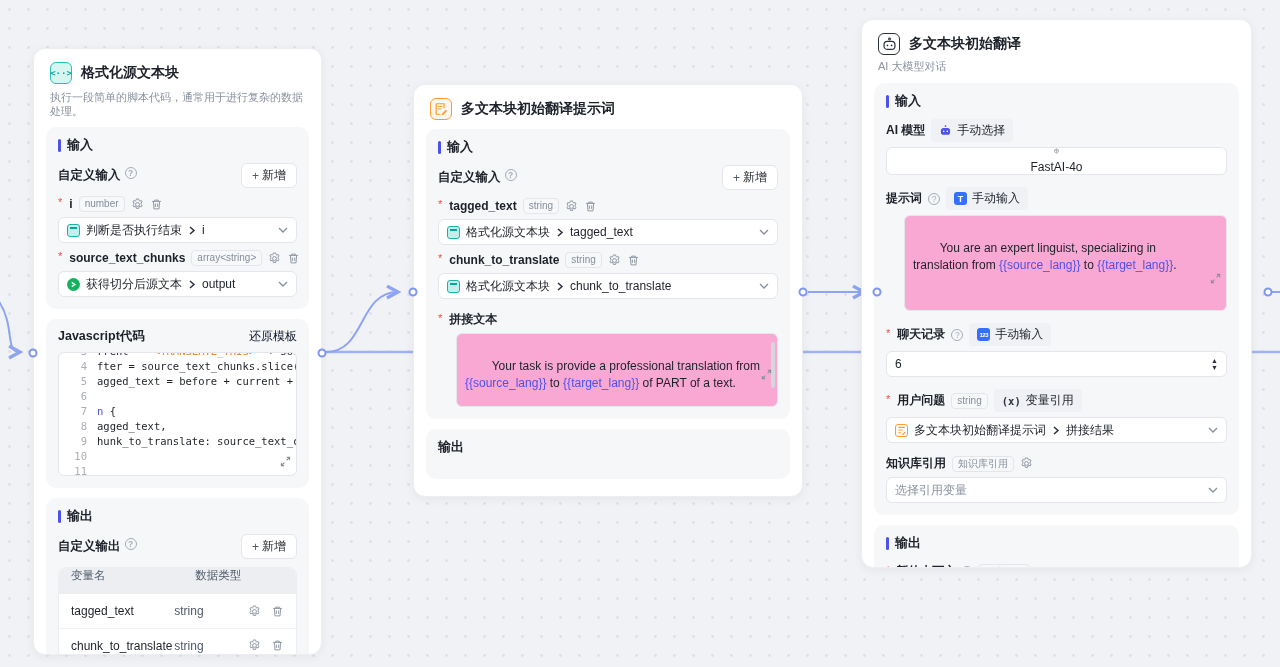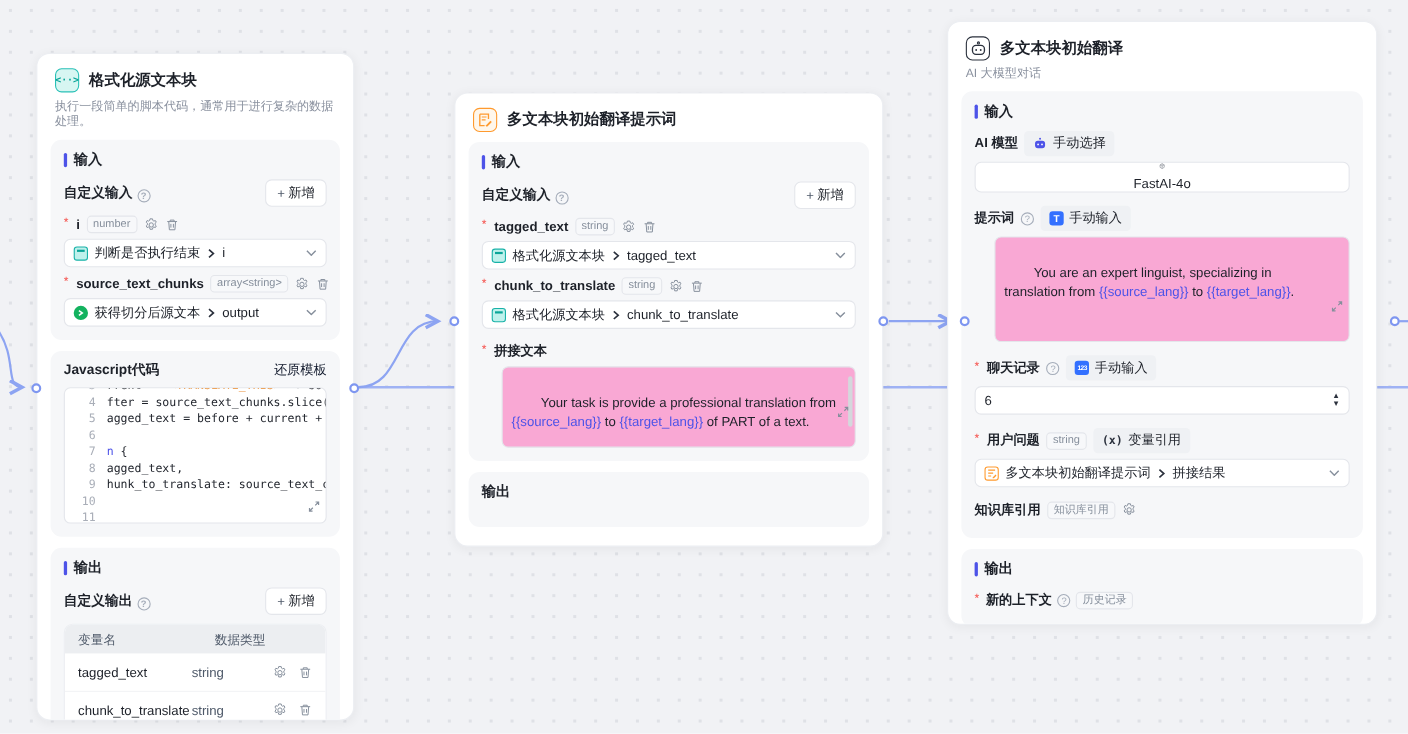--- a/index.html
+++ b/index.html
@@ -30,21 +30,21 @@
     font-family:"DejaVu Sans Mono",monospace; font-size:9px; font-weight:bold; }
   .icon-doc  { background:#fff7ec; border:1px solid #ff9a2e; }
   .icon-bot  { background:#fff; border:1.6px solid #2b313d; }
 
   .section { background:#f6f7f9; border-radius:10px; margin:0 12px 10px; padding:9px 12px 12px; }
   .sec-head { display:flex; align-items:center; gap:6px; margin-bottom:9px; }
   .sec-bar { width:3px; height:13px; border-radius:2px; background:#4d53e8; }
   .sec-title { font-size:13px; font-weight:bold; color:#1d2129; }
 
   .row-between { display:flex; align-items:center; justify-content:space-between; margin-bottom:8px; }
-  .sub-label { font-size:12.5px; font-weight:bold; color:#1d2129; display:flex; align-items:flex-end; gap:4px; }
+  .sub-label { font-size:12.5px; font-weight:bold; color:#1d2129; display:flex; align-items:flex-start; gap:4px; }
   .btn-add { display:flex; align-items:center; gap:3px; background:#fff; border:1px solid #e4e6eb;
     border-radius:6px; padding:3px 10px; font-size:12px; color:#1d2129; cursor:pointer; }
   .plus { font-size:12px; color:#4e5969; }
 
   .field-row { display:flex; align-items:center; gap:6px; margin:7px 0 5px; }
   .fname { font-size:12px; font-weight:bold; color:#1d2129; }
   .req { color:#f54a45; font-size:11px; margin-right:1px; position:relative; top:-2px; }
   .req::before { content:"*"; }
   .badge { font-size:10px; color:#868f9c; background:#f7f8fa; border:1px solid #e4e6eb;
     border-radius:4px; padding:1px 5px; line-height:12px; white-space:nowrap; }
@@ -71,21 +71,21 @@
     height:124px; overflow:hidden; padding:0 6px; }
   .code-content { margin-top:-9px; }
   .code-line { display:flex; font-family:"DejaVu Sans Mono",monospace; font-size:10.5px;
     line-height:15px; color:#1d2129; white-space:pre; }
   .code-line .ln { width:22px; text-align:right; color:#a9aeb8; margin-right:10px; flex:none; }
   .c-kw { color:#4d53e8; } .c-str { color:#e8882a; }
 
   .resize { position:absolute; right:5px; bottom:4px; cursor:nwse-resize; }
 
   .table { background:#fff; border:1px solid #eceef2; border-radius:8px; overflow:hidden; margin-bottom:12px; }
-  .t-head { display:flex; background:#eceef1; height:26px; align-items:center;
+  .t-head { display:flex; background:#eceef1; height:26px; align-items:flex-start;
     font-size:11.5px; color:#4e5969; padding:0 12px; }
   .t-row { display:flex; align-items:center; height:34px; padding:0 12px;
     border-top:1px solid #f2f3f5; font-size:12px; color:#1d2129; }
   .t-c1 { flex:1.4; } .t-c2 { flex:1; color:#4e5969; }
   .t-icons { display:flex; gap:10px; }
 
   .textarea { position:relative; background:#f9a8d4; border:1px solid #e4e6eb; border-radius:6px;
     padding:7px 12px 7px 8px; font-size:12px; line-height:17px; color:#1d2129;
     white-space:pre-wrap; overflow:hidden;margin-left:18px; }
   .var { color:#4d53e8; }
@@ -506,20 +506,26 @@
 
       <div class="field-row" style="margin-top:12px;">
         <span class="fname">知识库引用</span>
         <span class="badge">知识库引用</span>
         <span class="icon-btn">
             <svg width="13" height="13" viewBox="0 0 16 16">
               <path d="M8 5.6A2.4 2.4 0 1 0 8 10.4 2.4 2.4 0 0 0 8 5.6Zm5.6-.7-1-1.8-1.7.6a4.8 4.8 0 0 0-1.1-.7L9.4 1.2H6.6L6.2 3a4.8 4.8 0 0 0-1.1.7l-1.7-.6-1 1.8 1.3 1.2a4.8 4.8 0 0 0 0 1.8L2.4 9.1l1 1.8 1.7-.6c.34.28.71.52 1.1.7l.4 1.8h2.8l.4-1.8c.39-.18.76-.42 1.1-.7l1.7.6 1-1.8-1.3-1.2a4.8 4.8 0 0 0 0-1.8l1.3-1.2Z" fill="none" stroke="#868f9c" stroke-width="1.1"></path>
             </svg>
           </span>
       </div>
+      <div class="select">
+        <span class="grow ph">选择引用变量</span>
+        <svg width="10" height="6" viewBox="0 0 10 6">
+            <path d="M1 1l4 4 4-4" fill="none" stroke="#868f9c" stroke-width="1.3"></path>
+          </svg>
+      </div>
     </div>
 
     <div class="section" style="padding-bottom:16px;">
       <div class="sec-head" style="margin-bottom:4px;">
         <span class="sec-bar"></span>
         <span class="sec-title">输出</span>
       </div>
       <div class="out-row">
         <span class="req"></span>
         <span class="fname">新的上下文</span>

